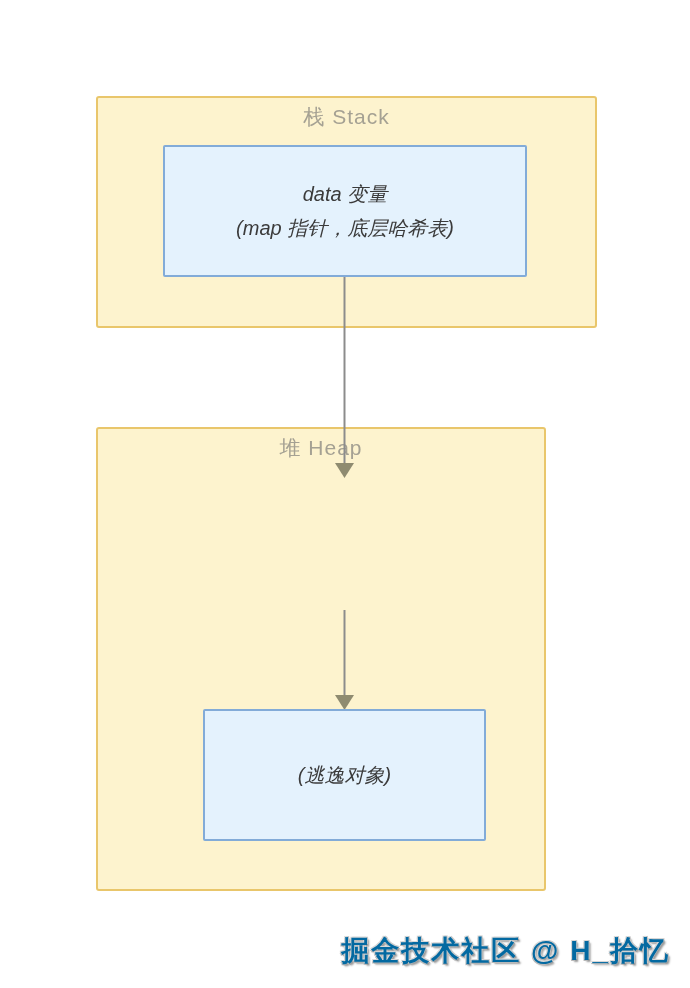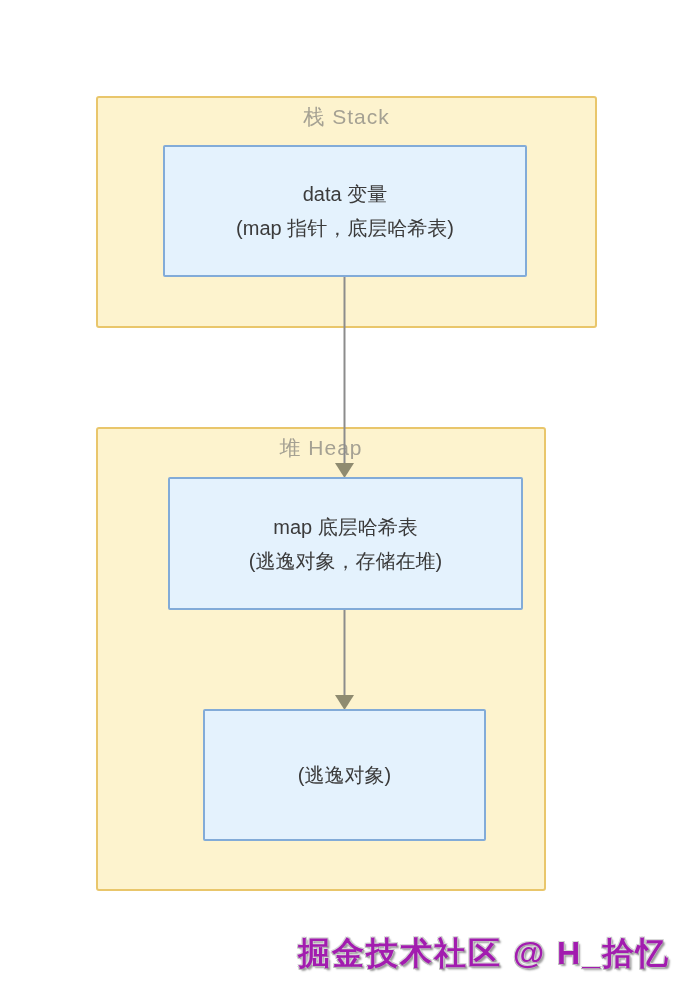--- a/index.html
+++ b/index.html
@@ -41,40 +41,41 @@
     border-radius: 2px;
     box-sizing: border-box;
     display: flex;
     flex-direction: column;
     align-items: center;
     justify-content: center;
     font-size: 20px;
     line-height: 34px;
     color: #3B3B3B;
     text-align: center;
+    font-style: italic;
   }
   .node-data-variable  { left: 163px; top: 145px; width: 364px; height: 132px; }
   .node-map-hashtable  { left: 168px; top: 477px; width: 355px; height: 133px; }
   .node-key-value-data { left: 203px; top: 709px; width: 283px; height: 132px; }
   .arrow-layer {
     position: absolute;
     left: 0;
     top: 0;
     width: 690px;
     height: 988px;
     pointer-events: none;
   }
   .watermark {
     position: absolute;
     top: 932px;
     right: 20px;
-    font-size: 32px;
+    font-size: 28px;
     font-weight: bold;
     letter-spacing: 2px;
-    color: #a21caf;
+    color: #0369a1;
     text-shadow:
       -1px -1px 0 #d8d8d8,
        1px -1px 0 #c9c9c9,
       -1px  1px 0 #b9b9b9,
        1px  1px 0 #9e9e9e,
        2px  2px 2px #9a9a9a;
     white-space: nowrap;
   }
 </style>
 </head>
@@ -95,24 +96,20 @@
     <polygon points="335,463 354,463 344.5,478" fill="#8F8B70"></polygon>
     <line x1="344.5" y1="610" x2="344.5" y2="696" stroke-width="2" stroke="#8C8C8C"></line>
     <polygon points="335,695 354,695 344.5,710" fill="#8F8B70"></polygon>
   </svg>
 
   <div class="node node-data-variable">
     <div>data 变量</div>
     <div>(map 指针，底层哈希表)</div>
   </div>
 
-  <div class="node node-map-hashtable">
-    <div>map 底层哈希表</div>
-    <div>(逃逸对象，存储在堆)</div>
-  </div>
 
   <div class="node node-key-value-data">
     <div>(逃逸对象)</div>
   </div>
 
   <div class="watermark">掘金技术社区 @ H_拾忆</div>
 
 </div>
 
 </body></html>

